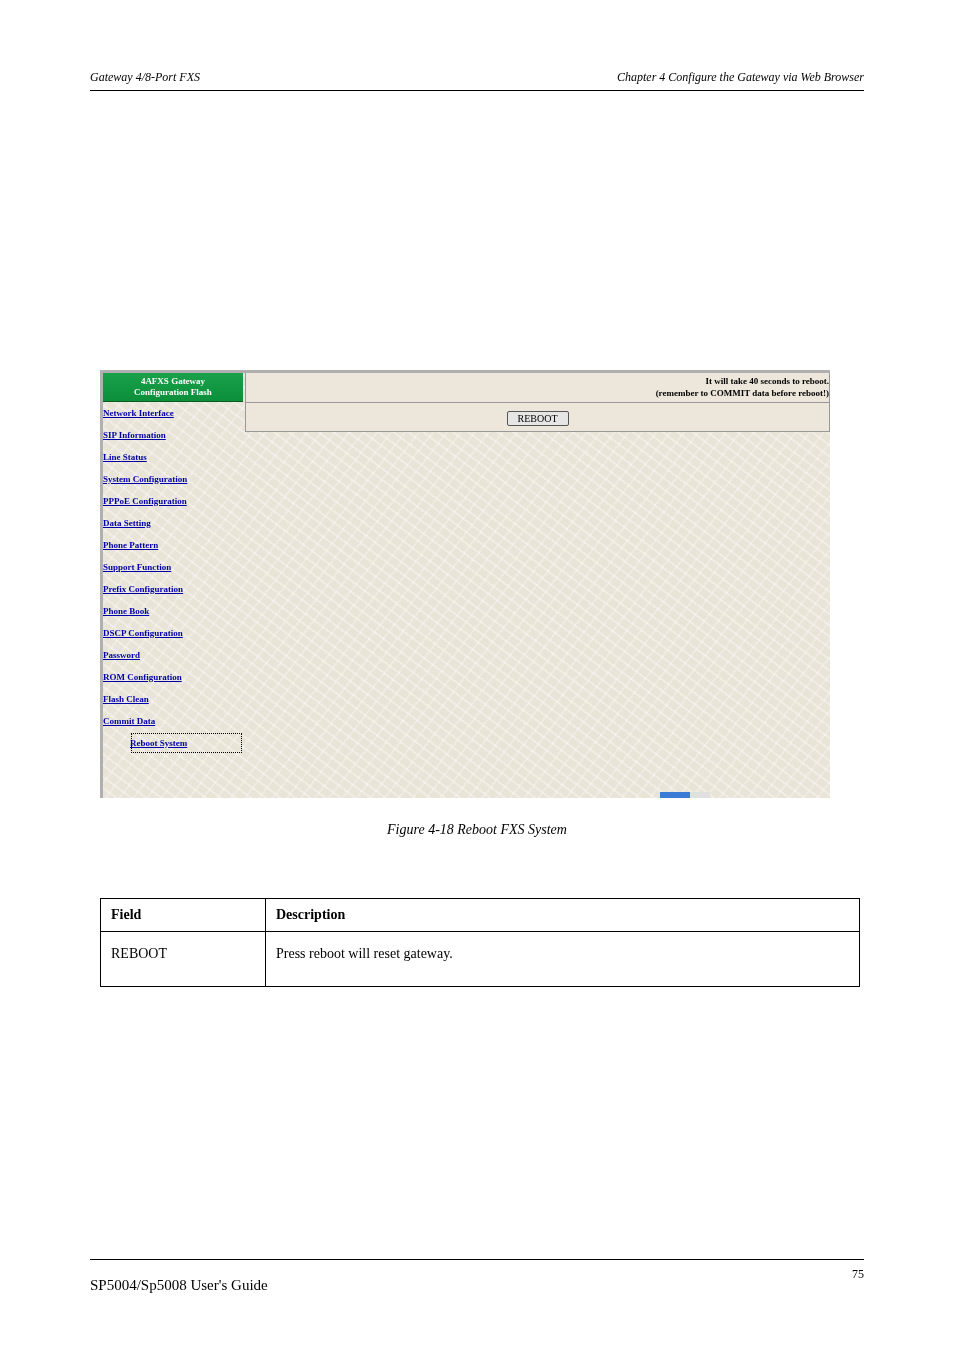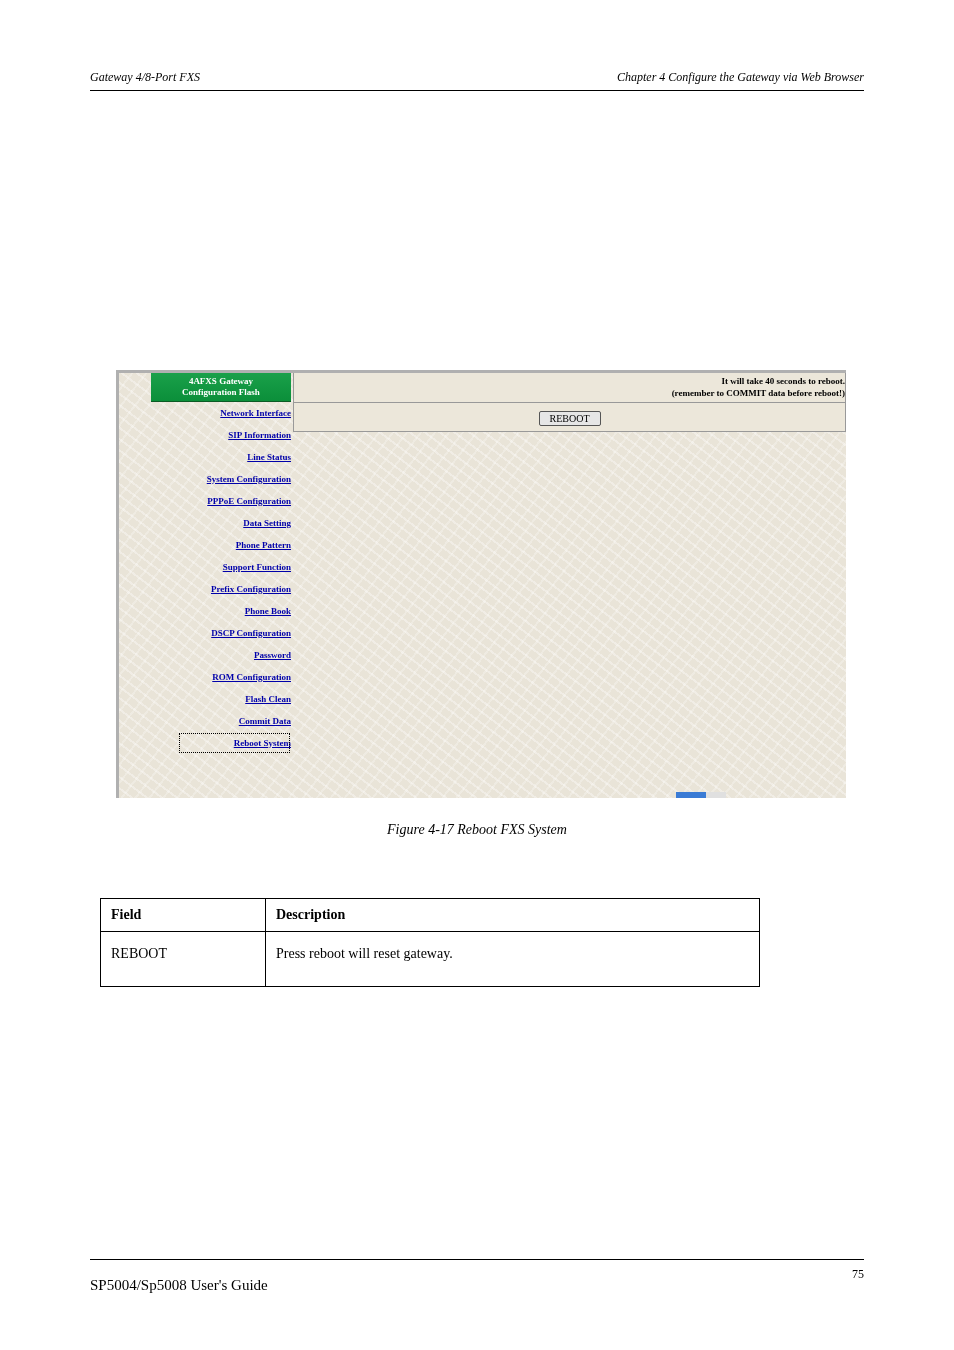--- a/index.html
+++ b/index.html
@@ -54,51 +54,50 @@
     position: absolute;
     bottom: 68px;
     right: 90px;
     font-size: 12px;
   }
 
   
   .shot-wrap {
     position: absolute;
     top: 370px;
-    left: 116px;
+    left: 100px;
     width: 730px;
     height: 428px;
     border-left: 3px solid #b0b0b0;
     border-top: 3px solid #b0b0b0;
     display: flex;
     background: #e9e4d8;
     background-image:
       repeating-linear-gradient(37deg, rgba(255,255,255,0) 0 7px, rgba(255,255,255,0.35) 7px 9px),
       repeating-linear-gradient(-52deg, rgba(255,255,255,0) 0 9px, rgba(255,255,255,0.25) 9px 11px);
     overflow: hidden;
-    padding-left: 32px;
   }
   .sidebar {
     width: 140px;
     flex: 0 0 140px;
     font-family: "Times New Roman", serif;
   }
   .side-title {
     background: linear-gradient(#1aa04a, #0b8f3a);
     color: #fff;
     font-size: 9px;
     text-align: center;
     padding: 3px 2px;
     font-weight: bold;
     line-height: 1.2;
     border-bottom: 1px solid #0b5b25;
   }
   .side-link {
     display: block;
-    text-align: right;
+    text-align: left;
     font-size: 9px;
     color: #0000aa;
     text-decoration: underline;
     font-weight: bold;
     padding: 6px 0;
     cursor: pointer;
   }
   .side-link.active {
     outline: 1px dotted #000;
     outline-offset: -2px;
@@ -160,21 +159,21 @@
     left: 0;
     width: 100%;
     text-align: center;
     font-style: italic;
     font-size: 14px;
   }
   .table-below {
     position: absolute;
     top: 898px;
     left: 100px;
-    width: 660px;
+    width: 760px;
     border-collapse: collapse;
   }
   .table-below td {
     border: 1px solid #000;
     font-size: 14px;
     vertical-align: top;
   }
   .table-below .th-row td {
     font-weight: bold;
     padding: 8px 10px;
@@ -224,21 +223,21 @@
         <span>(remember to COMMIT data before reboot!)</span>
       </div>
       <div class="reboot-row">
         <button class="reboot-btn">REBOOT</button>
       </div>
     </div>
 
     <div class="ie-strip"></div>
   </div>
 
-  <div class="fig-caption">Figure 4-17 Reboot FXS System</div>
+  <div class="fig-caption">Figure 4-18 Reboot FXS System</div>
 
   <table class="table-below">
     <tbody>
         <tr class="th-row">
       <td class="col-field">Field</td>
       <td>Description</td>
     </tr>
     <tr class="data-row">
       <td class="col-field">REBOOT</td>
       <td>Press reboot will reset gateway.</td>

